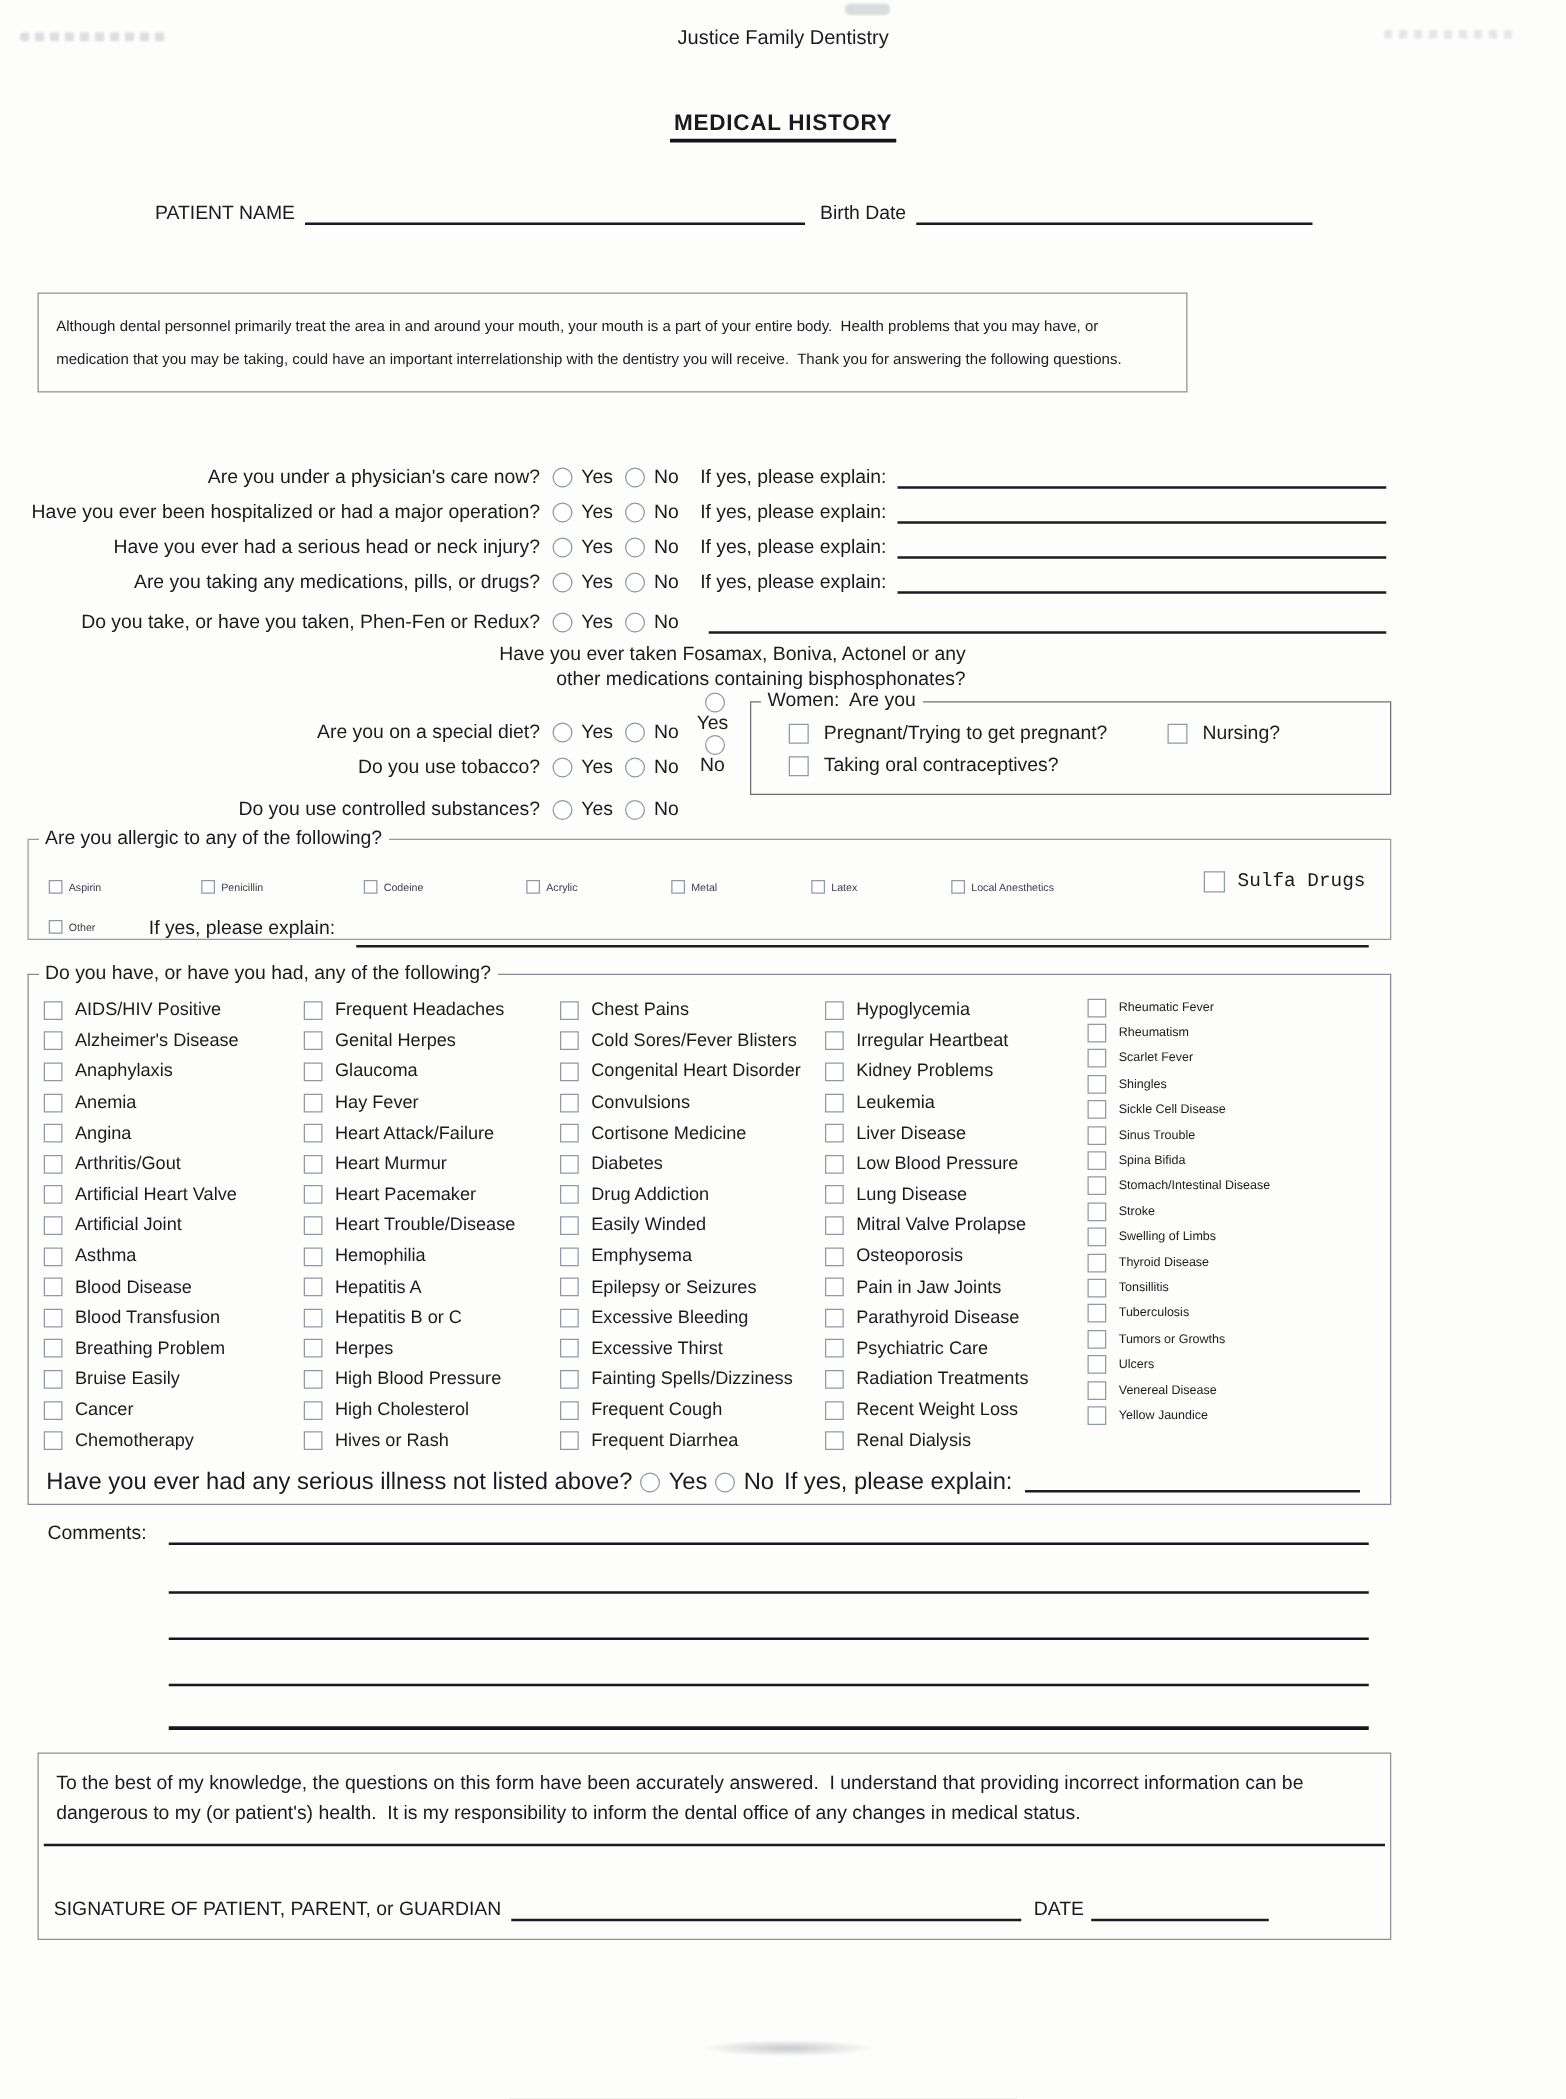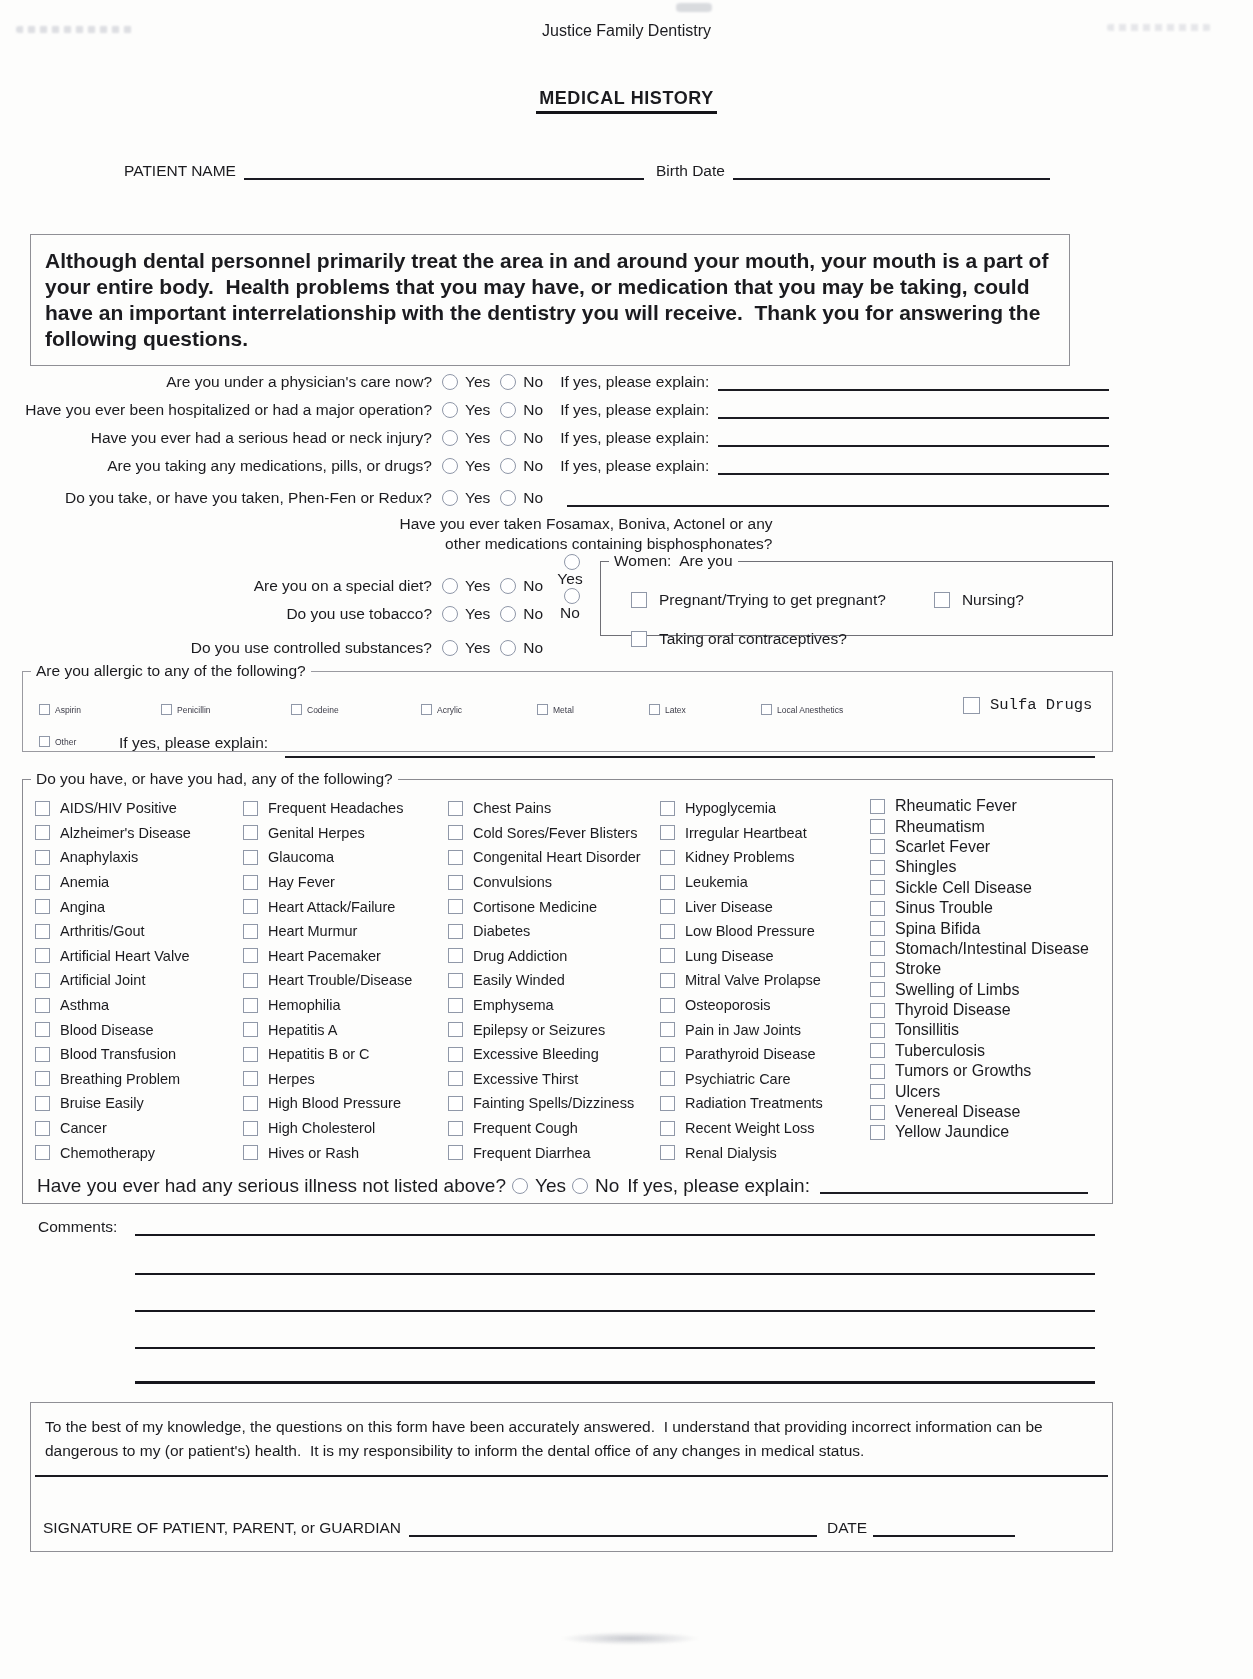--- a/index.html
+++ b/index.html
@@ -23,23 +23,23 @@
 
   
   .patient-row{position:absolute;top:156px;left:124px;width:926px;display:flex;align-items:flex-end;
                font-size:15.5px;height:24px;}
   .blank-line{border-bottom:2px solid #1a1a22;height:18px;}
   .pn-line{width:400px;margin-left:8px;}
   .bd-label{margin-left:12px;}
   .bd-line{flex:1;margin-left:8px;}
 
   
-  .intro-box{position:absolute;top:234px;left:30px;width:1040px;box-sizing:border-box;
-             border:1.5px solid #8f8f95;padding:13px 14px;font-size:21px;line-height:26px;
-             white-space:pre-wrap;font-weight:bold;}
+  .intro-box{position:absolute;top:234px;left:30px;width:920px;box-sizing:border-box;
+             border:1.5px solid #8f8f95;padding:13px 14px;font-size:12px;line-height:26px;
+             white-space:pre-wrap;}
 
   
   .questions{position:absolute;top:368px;left:20px;width:1093px;font-size:15.5px;}
   .q-row{display:flex;align-items:center;height:28px;}
   .q-row.mt4{margin-top:4px;}  .q-row.mt12{margin-top:12px;}  .q-row.mt6{margin-top:6px;}
   .q-row.two-line{height:46px;margin-top:2px;flex-direction:column;}
   .q-row.two-line .q-text{line-height:20px;}
   .q-text{width:412px;text-align:right;}
   .radio{flex:none;width:16px;height:16px;border:1.3px solid #8f97a8;border-radius:50%;
          margin-left:10px;background:#fff;box-sizing:border-box;}
@@ -49,21 +49,21 @@
   .q-line.plain{margin-left:24px;}
 
   
   fieldset{position:absolute;box-sizing:border-box;margin:0;border:1.3px solid #8a8a90;padding:0;}
   legend{font-size:15.5px;padding:0 5px;margin-left:8px;white-space:pre;}
 
   .checkbox{flex:none;width:16px;height:16px;border:1.3px solid #9098a8;background:#fff;box-sizing:border-box;}
 
   
   .women-box{left:600px;top:552px;width:513px;height:84px;border-color:#6f6f75;}
-  .women-row{display:flex;align-items:center;margin:21px 0 0 30px;font-size:15.5px;}
+  .women-row{display:flex;align-items:center;margin:8px 0 0 30px;font-size:15.5px;}
   .women-item{display:flex;align-items:center;}
   .women-item + .women-item{margin-left:48px;}
   .w-label{margin-left:12px;}
 
   
   .allergy-box{left:22px;top:662px;width:1091px;height:90px;border-color:#9a9aa0;}
   .allergy-item{position:absolute;display:flex;align-items:center;top:24px;}
   .allergy-item .checkbox{width:11px;height:11px;border-width:1px;}
   .a-label{margin-left:5px;font-size:8.5px;color:#3c3c48;}
   .sulfa-item{position:absolute;display:flex;align-items:center;left:940px;top:16px;font-size:15.5px;}
@@ -71,21 +71,21 @@
   .s-label{margin-left:10px;font-family:Liberation Mono, monospace;}
   .other-item{top:56px;left:16px;}
   .allergy-explain{position:absolute;left:96px;top:54px;font-size:15.5px;}
   .allergy-line{position:absolute;left:262px;top:76px;width:810px;border-top:2px solid #1c1c22;}
 
   
   .cond-box{left:22px;top:770px;width:1091px;height:434px;}
   .cond-grid{display:flex;padding:8px 0 0 12px;}
   .cond-col{display:flex;flex-direction:column;}
   .cond-item{display:flex;align-items:center;height:24.6px;font-size:14.5px;}
-  .cond-col.tight .cond-item{height:20.4px;font-size:16px;}
+  .cond-col.tight .cond-item{height:20.4px;font-size:10px;}
   .cond-item .checkbox{width:15px;height:15px;}
   .c-label{margin-left:10px;white-space:nowrap;}
   .serious-row{display:flex;align-items:center;margin:8px 24px 0 14px;font-size:19px;height:26px;}
   .serious-row .radio{margin-left:6px;}
   .serious-row .explain-label{margin-left:8px;}
   .serious-row .q-line{margin-left:10px;margin-right:0;}
 
   
   .comments-label{position:absolute;left:38px;top:1218px;font-size:15.5px;}
   .comment-line{position:absolute;left:135px;width:960px;border-top:2px solid #17171d;}

